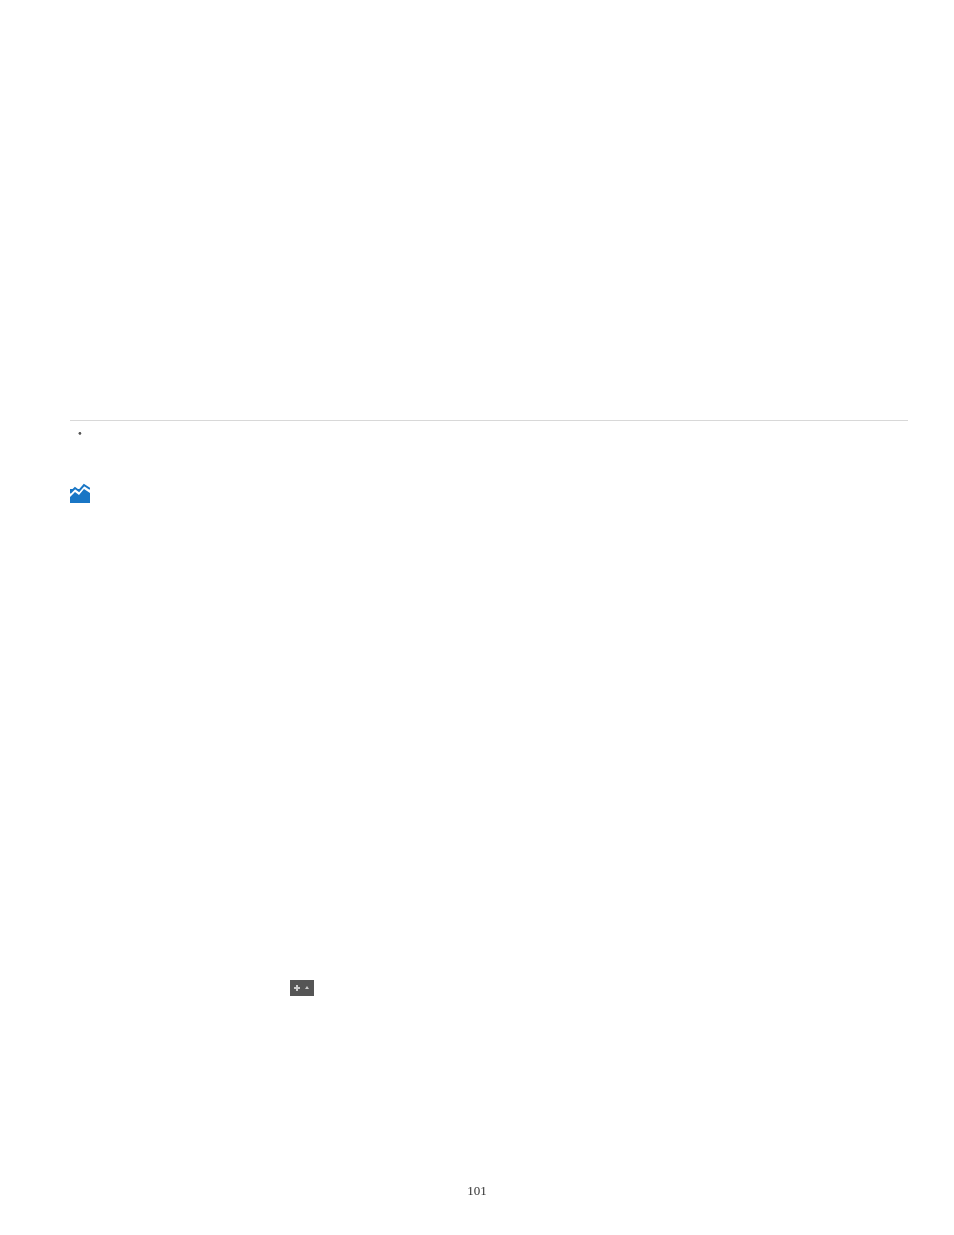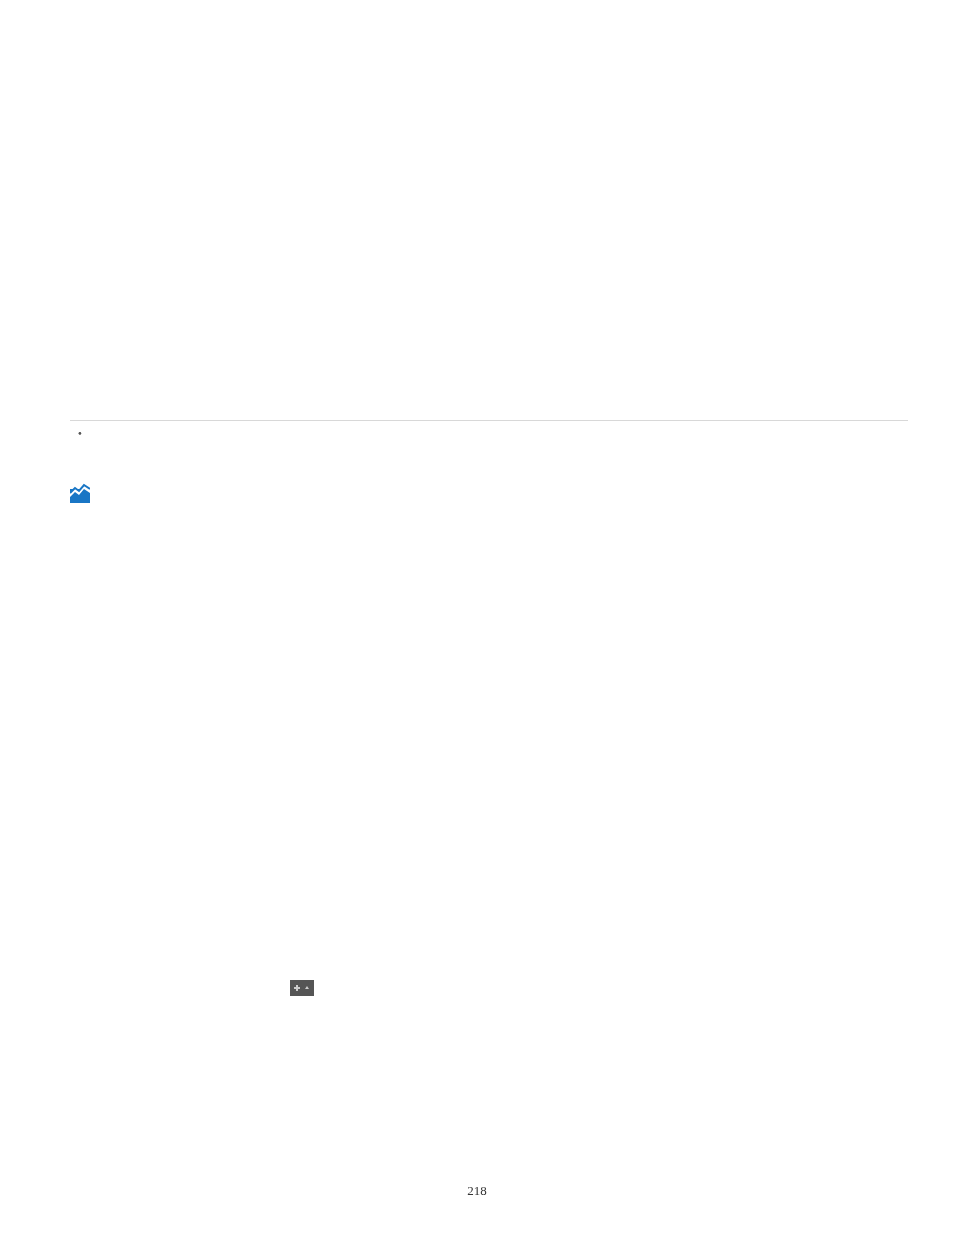--- a/index.html
+++ b/index.html
@@ -84,13 +84,13 @@
   </svg>
 </div>
 
 <svg class="game-icon" viewBox="0 0 24 16">
   <rect x="0" y="0" width="24" height="16" fill="#555555"></rect>
   <rect x="6" y="5" width="2" height="6" fill="#cccccc"></rect>
   <rect x="4" y="7" width="6" height="2" fill="#cccccc"></rect>
   <polygon points="17,6 19,9 15,9" fill="#cccccc"></polygon>
 </svg>
 
-<div class="page-number">218</div>
+<div class="page-number">101</div>
 
 </body></html>

